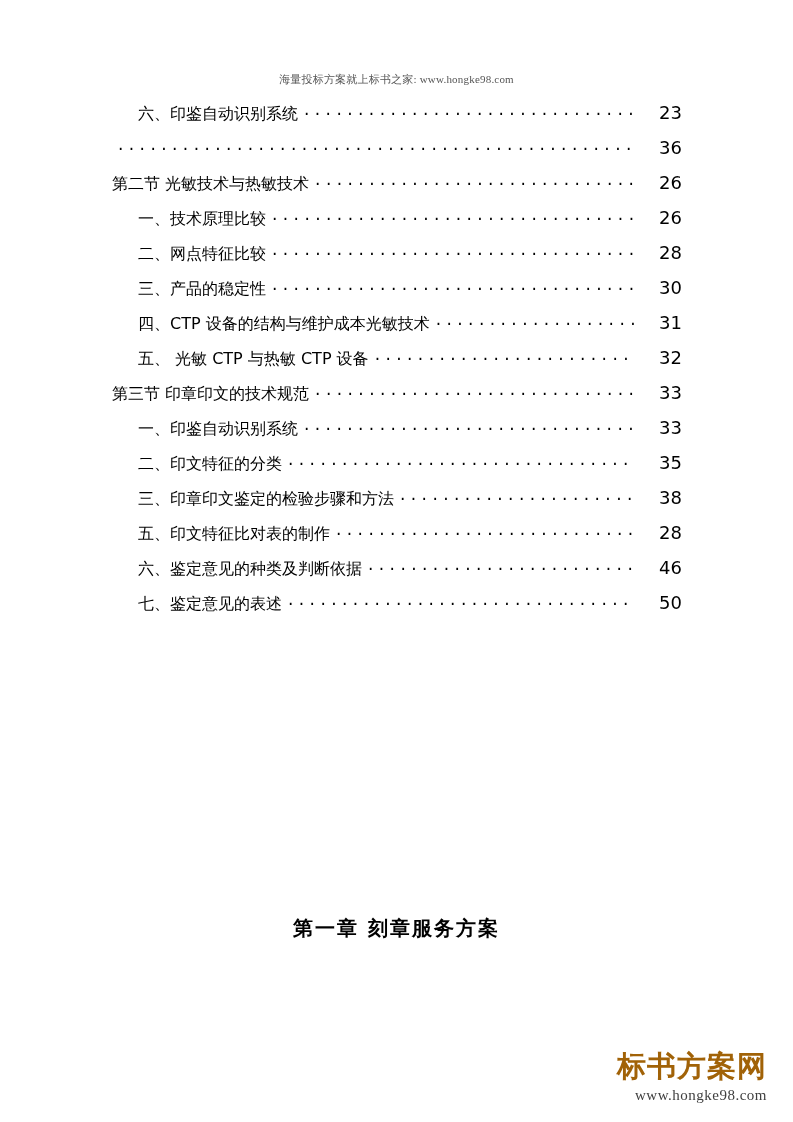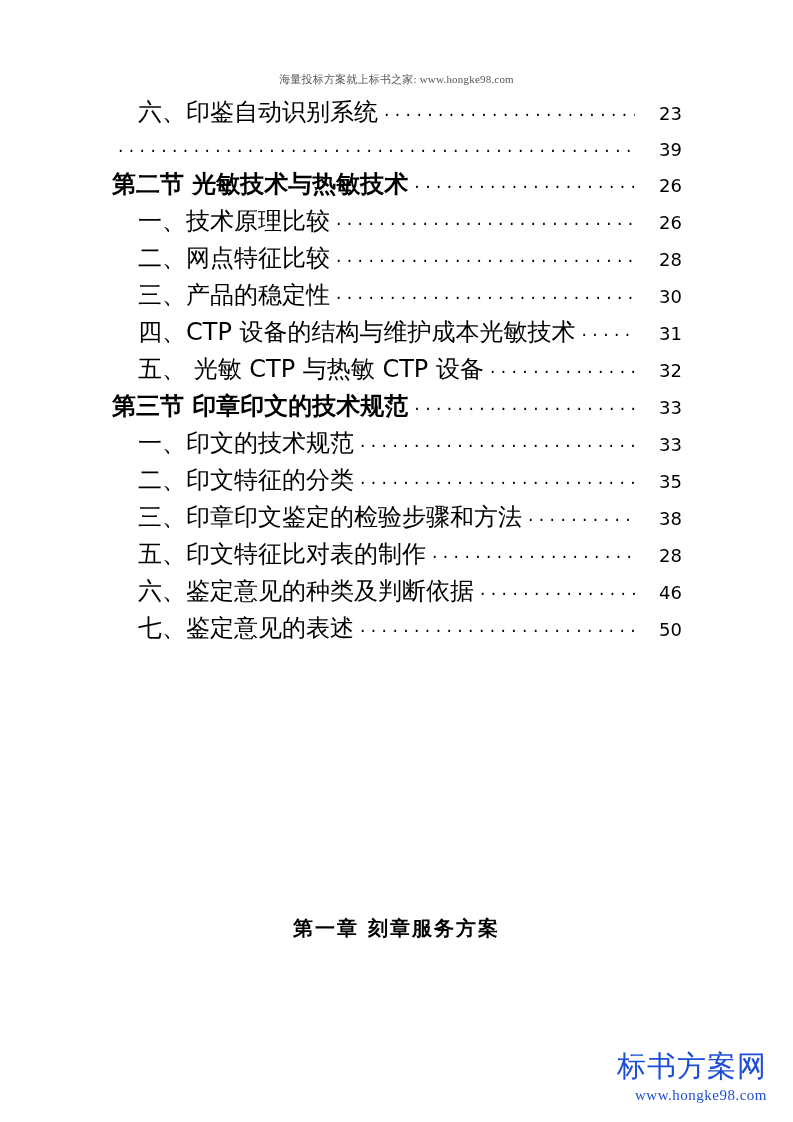--- a/index.html
+++ b/index.html
@@ -46,27 +46,27 @@
     display: flex;
     align-items: baseline;
     font-size: 19px;
     line-height: 1.0;
     margin-bottom: 13px;
     white-space: nowrap;
   }
 
   .toc-row .label {
     font-family: "DejaVu Sans", sans-serif;
-    font-size: 24px;
+    font-size: 16px;
     flex: 0 0 auto;
     letter-spacing: 0px;
   }
 
   .toc-row.bold .label {
-    font-weight: bold;
+    font-weight: normal;
   }
 
   .toc-row .leader {
     flex: 1 1 auto;
     margin: 0 6px 0 6px;
     position: relative;
     height: 1em;
     overflow: hidden;
   }
   .toc-row .leader::after {
@@ -107,50 +107,50 @@
   }
 
   .logo-block {
     position: absolute;
     right: 26px;
     bottom: 18px;
     text-align: right;
   }
   .logo-main {
     font-family: "DejaVu Sans", sans-serif;
-    font-weight: normal;
+    font-weight: bold;
     font-size: 29px;
-    color: #1d4ed8;
+    color: #a16207;
     letter-spacing: 1px;
     line-height: 1.1;
   }
   .logo-sub {
     font-family: "Liberation Serif", serif;
     font-size: 15px;
-    color: #1d4ed8;
+    color: #404040;
     letter-spacing: 0.5px;
     margin-top: 4px;
   }
 </style>
 </head>
 <body>
 
 <div class="page">
 
   <div class="watermark-top">海量投标方案就上标书之家: www.hongke98.com</div>
 
   <div class="toc" id="toc-container">
       <div class="toc-row lvl-item">
         <span class="label">六、印鉴自动识别系统</span>
         <span class="leader"></span>
         <span class="page-num">23</span>
       </div>
       <div class="toc-row lvl-item">
         <span class="leader"></span>
-        <span class="page-num">39</span>
+        <span class="page-num">36</span>
       </div>
       <div class="toc-row lvl-section bold">
         <span class="label">第二节  光敏技术与热敏技术</span>
         <span class="leader"></span>
         <span class="page-num">26</span>
       </div>
       <div class="toc-row lvl-item">
         <span class="label">一、技术原理比较</span>
         <span class="leader"></span>
         <span class="page-num">26</span>
@@ -174,21 +174,21 @@
         <span class="label">五、 光敏 CTP 与热敏 CTP 设备</span>
         <span class="leader"></span>
         <span class="page-num">32</span>
       </div>
       <div class="toc-row lvl-section bold">
         <span class="label">第三节  印章印文的技术规范</span>
         <span class="leader"></span>
         <span class="page-num">33</span>
       </div>
       <div class="toc-row lvl-item">
-        <span class="label">一、印文的技术规范</span>
+        <span class="label">一、印鉴自动识别系统</span>
         <span class="leader"></span>
         <span class="page-num">33</span>
       </div>
       <div class="toc-row lvl-item">
         <span class="label">二、印文特征的分类</span>
         <span class="leader"></span>
         <span class="page-num">35</span>
       </div>
       <div class="toc-row lvl-item">
         <span class="label">三、印章印文鉴定的检验步骤和方法</span>

